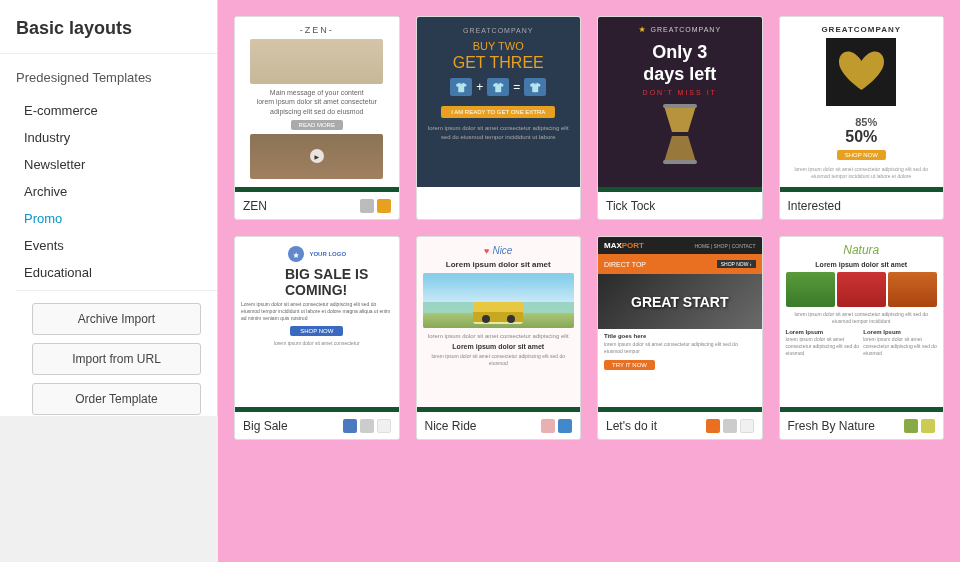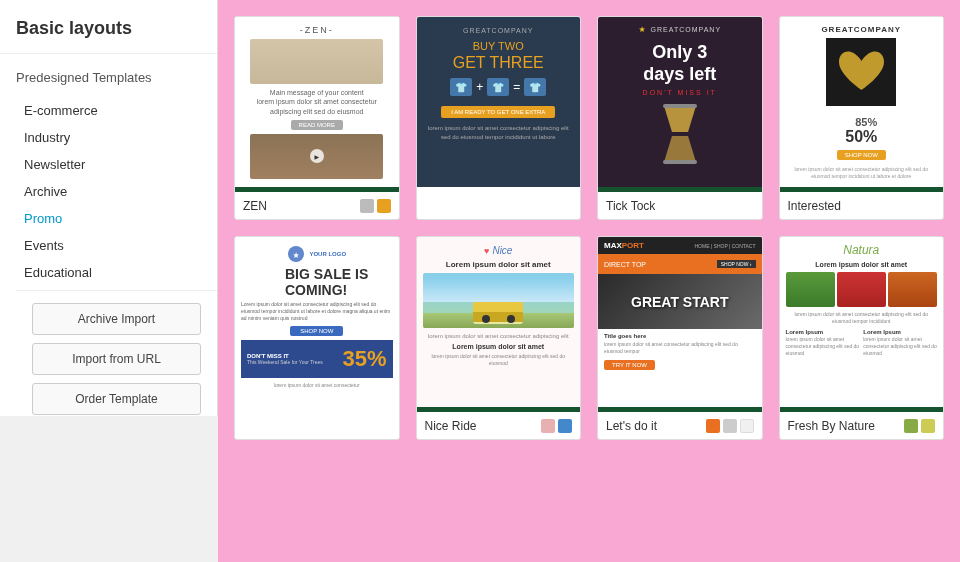--- a/index.html
+++ b/index.html
@@ -658,28 +658,29 @@
         <div style="display:flex;align-items:center;gap:4px;margin-bottom:3px;">
           <svg width="18" height="18" viewBox="0 0 18 18" xmlns="http://www.w3.org/2000/svg">
             <circle cx="9" cy="9" r="8" fill="#3a6abf" opacity="0.8"></circle>
             <text x="9" y="13" text-anchor="middle" font-size="8" fill="white">★</text>
           </svg>
           <div style="font-size:6px;color:#3a6abf;font-weight:bold;">YOUR LOGO</div>
         </div>
         <div class="bs-title">BIG SALE IS COMING!</div>
         <div class="bs-text">Lorem ipsum dolor sit amet consectetur adipiscing elit sed do eiusmod tempor incididunt ut labore et dolore magna aliqua ut enim ad minim veniam quis nostrud</div>
         <div class="bs-btn">SHOP NOW</div>
-        <div class="bs-banner">
-          <div>
-            <div style="font-size:6px;">DON'T MISS IT</div>
-            <div style="font-size:5px;font-weight:normal;color:#ccc;">This Weekend Sale for Your Trees</div>
-          </div>
-          <div class="bs-pct">35%</div>
-        </div>
         <div class="bs-small-text">lorem ipsum dolor sit amet consectetur</div>
+      </div>
+      <div class="template-footer">
+        <span class="template-name">Big Sale</span>
+        <div class="color-swatches">
+          <div class="swatch" style="background:#4a7abf;"></div>
+          <div class="swatch" style="background:#cccccc;"></div>
+          <div class="swatch" style="background:#f0f0f0;border:1px solid #ddd;"></div>
+        </div>
       </div>
     </div>
 
     <div class="template-card">
       <div class="template-preview niceride-preview">
         <div class="nr-header">
           <span class="nr-heart">♥</span>
           <span>Nice</span>
         </div>
         <div class="nr-title">Lorem ipsum dolor sit amet</div>

